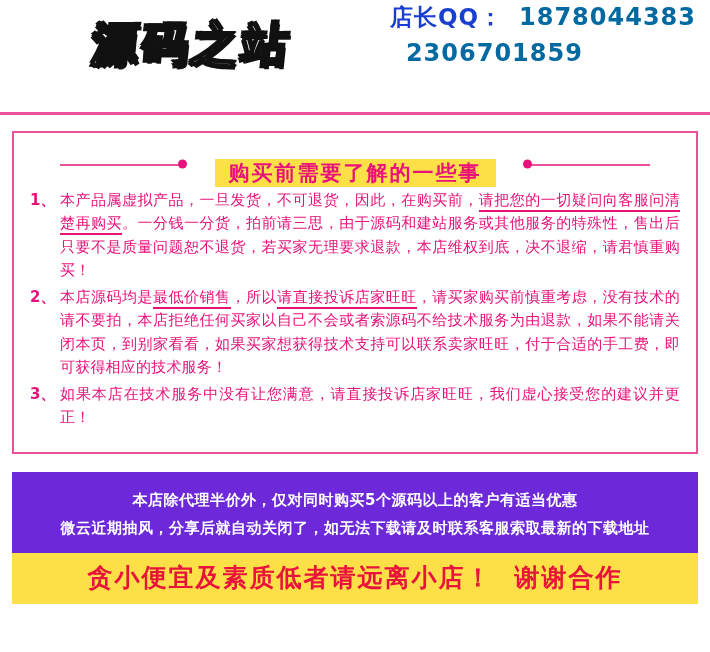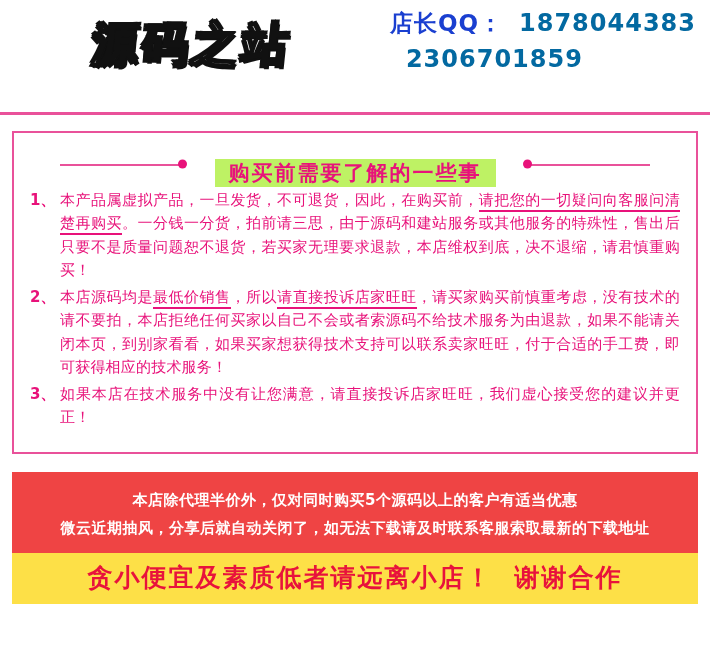--- a/index.html
+++ b/index.html
@@ -39,21 +39,21 @@
     color: #ffffff;
     -webkit-text-stroke: 2px #111111;
     text-shadow:
        2px 2px 0 #111,  -2px 2px 0 #111,  2px -2px 0 #111, -2px -2px 0 #111,
        3px 3px 0 #111;
     transform: skewX(-6deg);
   }
   .qq-block {
     position: absolute;
     right: 14px;
-    top: 8px;
+    top: 2px;
     text-align: right;
   }
   .qq-line {
     display: flex;
     align-items: baseline;
     margin-bottom: 6px;
     white-space: nowrap;
   }
   .qq-label {
     color: #1a3fd0;
@@ -86,21 +86,21 @@
     margin-bottom: 8px;
   }
   .notice-title {
     color: #e8127a;
     font-size: 21px;
     font-weight: bold;
     letter-spacing: 2px;
     padding: 0 14px;
     position: relative;
     z-index: 2;
-    background: #bef264;
+    background: #fde047;
     margin-top: 18px;
   }
   .rule {
     position: absolute;
     top: 50%;
     height: 2px;
     background: #e9519a;
     width: 120px;
     z-index: 1;
   }
@@ -142,21 +142,21 @@
   }
   .item-text .em {
     color: #e8127a;
     border-bottom: 2px solid #e8127a;
     padding-bottom: 1px;
   }
 
   
   .pink-banner {
     margin: 18px 12px 0 12px;
-    background: #ef4444;
+    background: #6d28d9;
     padding: 14px 10px 10px 10px;
     text-align: center;
     box-sizing: border-box;
   }
   .pink-line {
     color: #ffffff;
     font-size: 15px;
     font-weight: bold;
     letter-spacing: 0.5px;
     line-height: 1.9;

